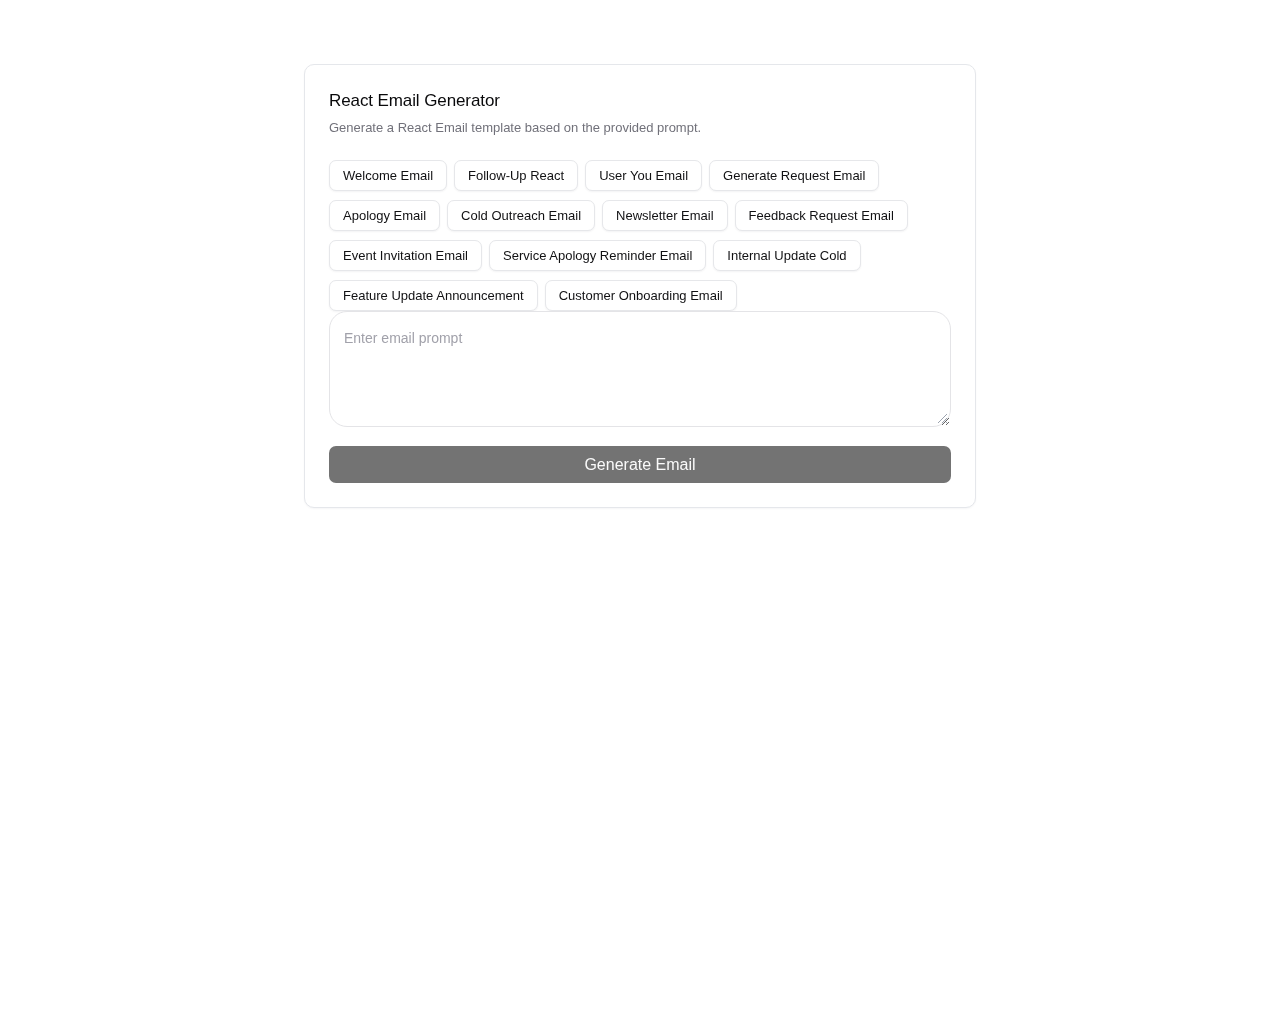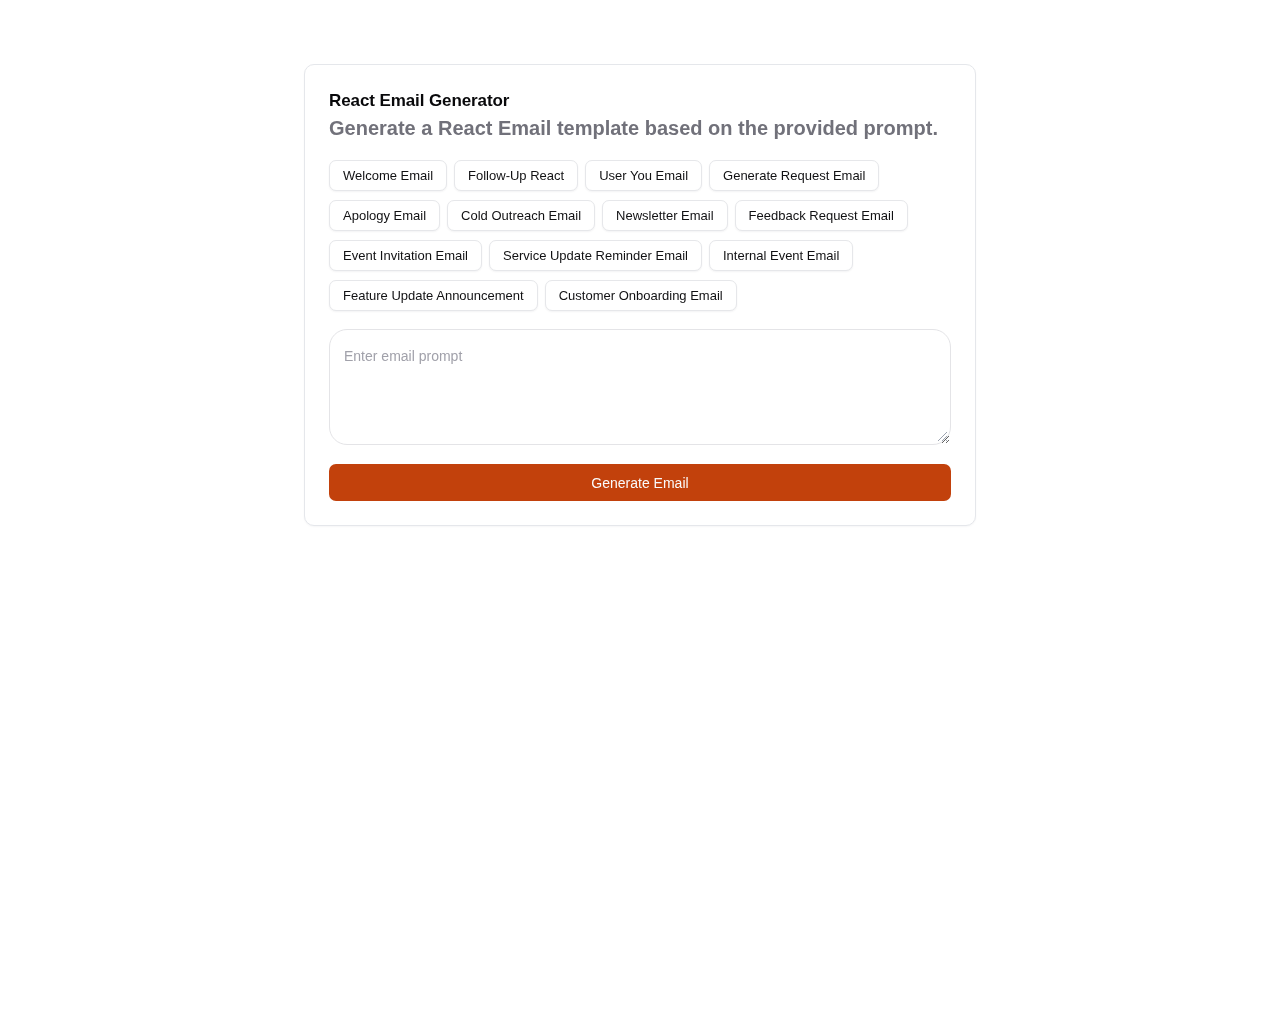--- a/index.html
+++ b/index.html
@@ -28,40 +28,40 @@
     width: 672px;
     background: #ffffff;
     border: 1px solid #e5e7eb;
     border-radius: 10px;
     box-shadow: 0 1px 2px rgba(16, 24, 40, 0.04);
     padding: 25px 24px 24px 24px;
   }
 
   .card-title {
     font-size: 17px;
-    font-weight: 700;
+    font-weight: 400;
     color: #09090b;
     line-height: 22px;
     letter-spacing: -0.1px;
     margin: 0 0 6px 0;
   }
 
   .card-subtitle {
-    font-size: 20px;
-    font-weight: 700;
+    font-size: 13px;
+    font-weight: 400;
     color: #71717a;
     line-height: 20px;
     margin: 0 0 22px 0;
   }
 
   .chips {
     display: flex;
     flex-wrap: wrap;
     gap: 9px 7px;
-    margin-bottom: 18px;
+    margin-bottom: 0;
     width: 624px;
   }
 
   .chip {
     display: inline-flex;
     align-items: center;
     justify-content: center;
     height: 31px;
     padding: 0 13px;
     font-size: 13px;
@@ -110,23 +110,23 @@
     height: 11px;
     pointer-events: none;
   }
 
   .generate-button {
     display: flex;
     align-items: center;
     justify-content: center;
     width: 622px;
     height: 37px;
-    background: #c2410c;
+    background: #737373;
     color: #fafafa;
-    font-size: 14px;
+    font-size: 16px;
     font-family: "Liberation Sans", sans-serif;
     border: none;
     border-radius: 7px;
     cursor: pointer;
     padding: 0;
   }
 </style>
 </head>
 <body>
 
@@ -141,22 +141,22 @@
     <div class="chips">
       <button class="chip">Welcome Email</button>
       <button class="chip">Follow-Up React</button>
       <button class="chip">User You Email</button>
       <button class="chip">Generate Request Email</button>
       <button class="chip">Apology Email</button>
       <button class="chip">Cold Outreach Email</button>
       <button class="chip">Newsletter Email</button>
       <button class="chip">Feedback Request Email</button>
       <button class="chip">Event Invitation Email</button>
-      <button class="chip">Service Update Reminder Email</button>
-      <button class="chip">Internal Event Email</button>
+      <button class="chip">Service Apology Reminder Email</button>
+      <button class="chip">Internal Update Cold</button>
       <button class="chip">Feature Update Announcement</button>
       <button class="chip">Customer Onboarding Email</button>
     </div>
 
     <div class="prompt-wrap">
       <textarea class="prompt-input" placeholder="Enter email prompt" style=""></textarea>
       <svg class="resize-grip" viewBox="0 0 11 11">
         <line x1="10" y1="1" x2="1" y2="10" stroke="#9ca3af" stroke-width="1"></line>
         <line x1="10" y1="5" x2="5" y2="10" stroke="#9ca3af" stroke-width="1"></line>
         <line x1="10" y1="9" x2="9" y2="10" stroke="#9ca3af" stroke-width="1"></line>

